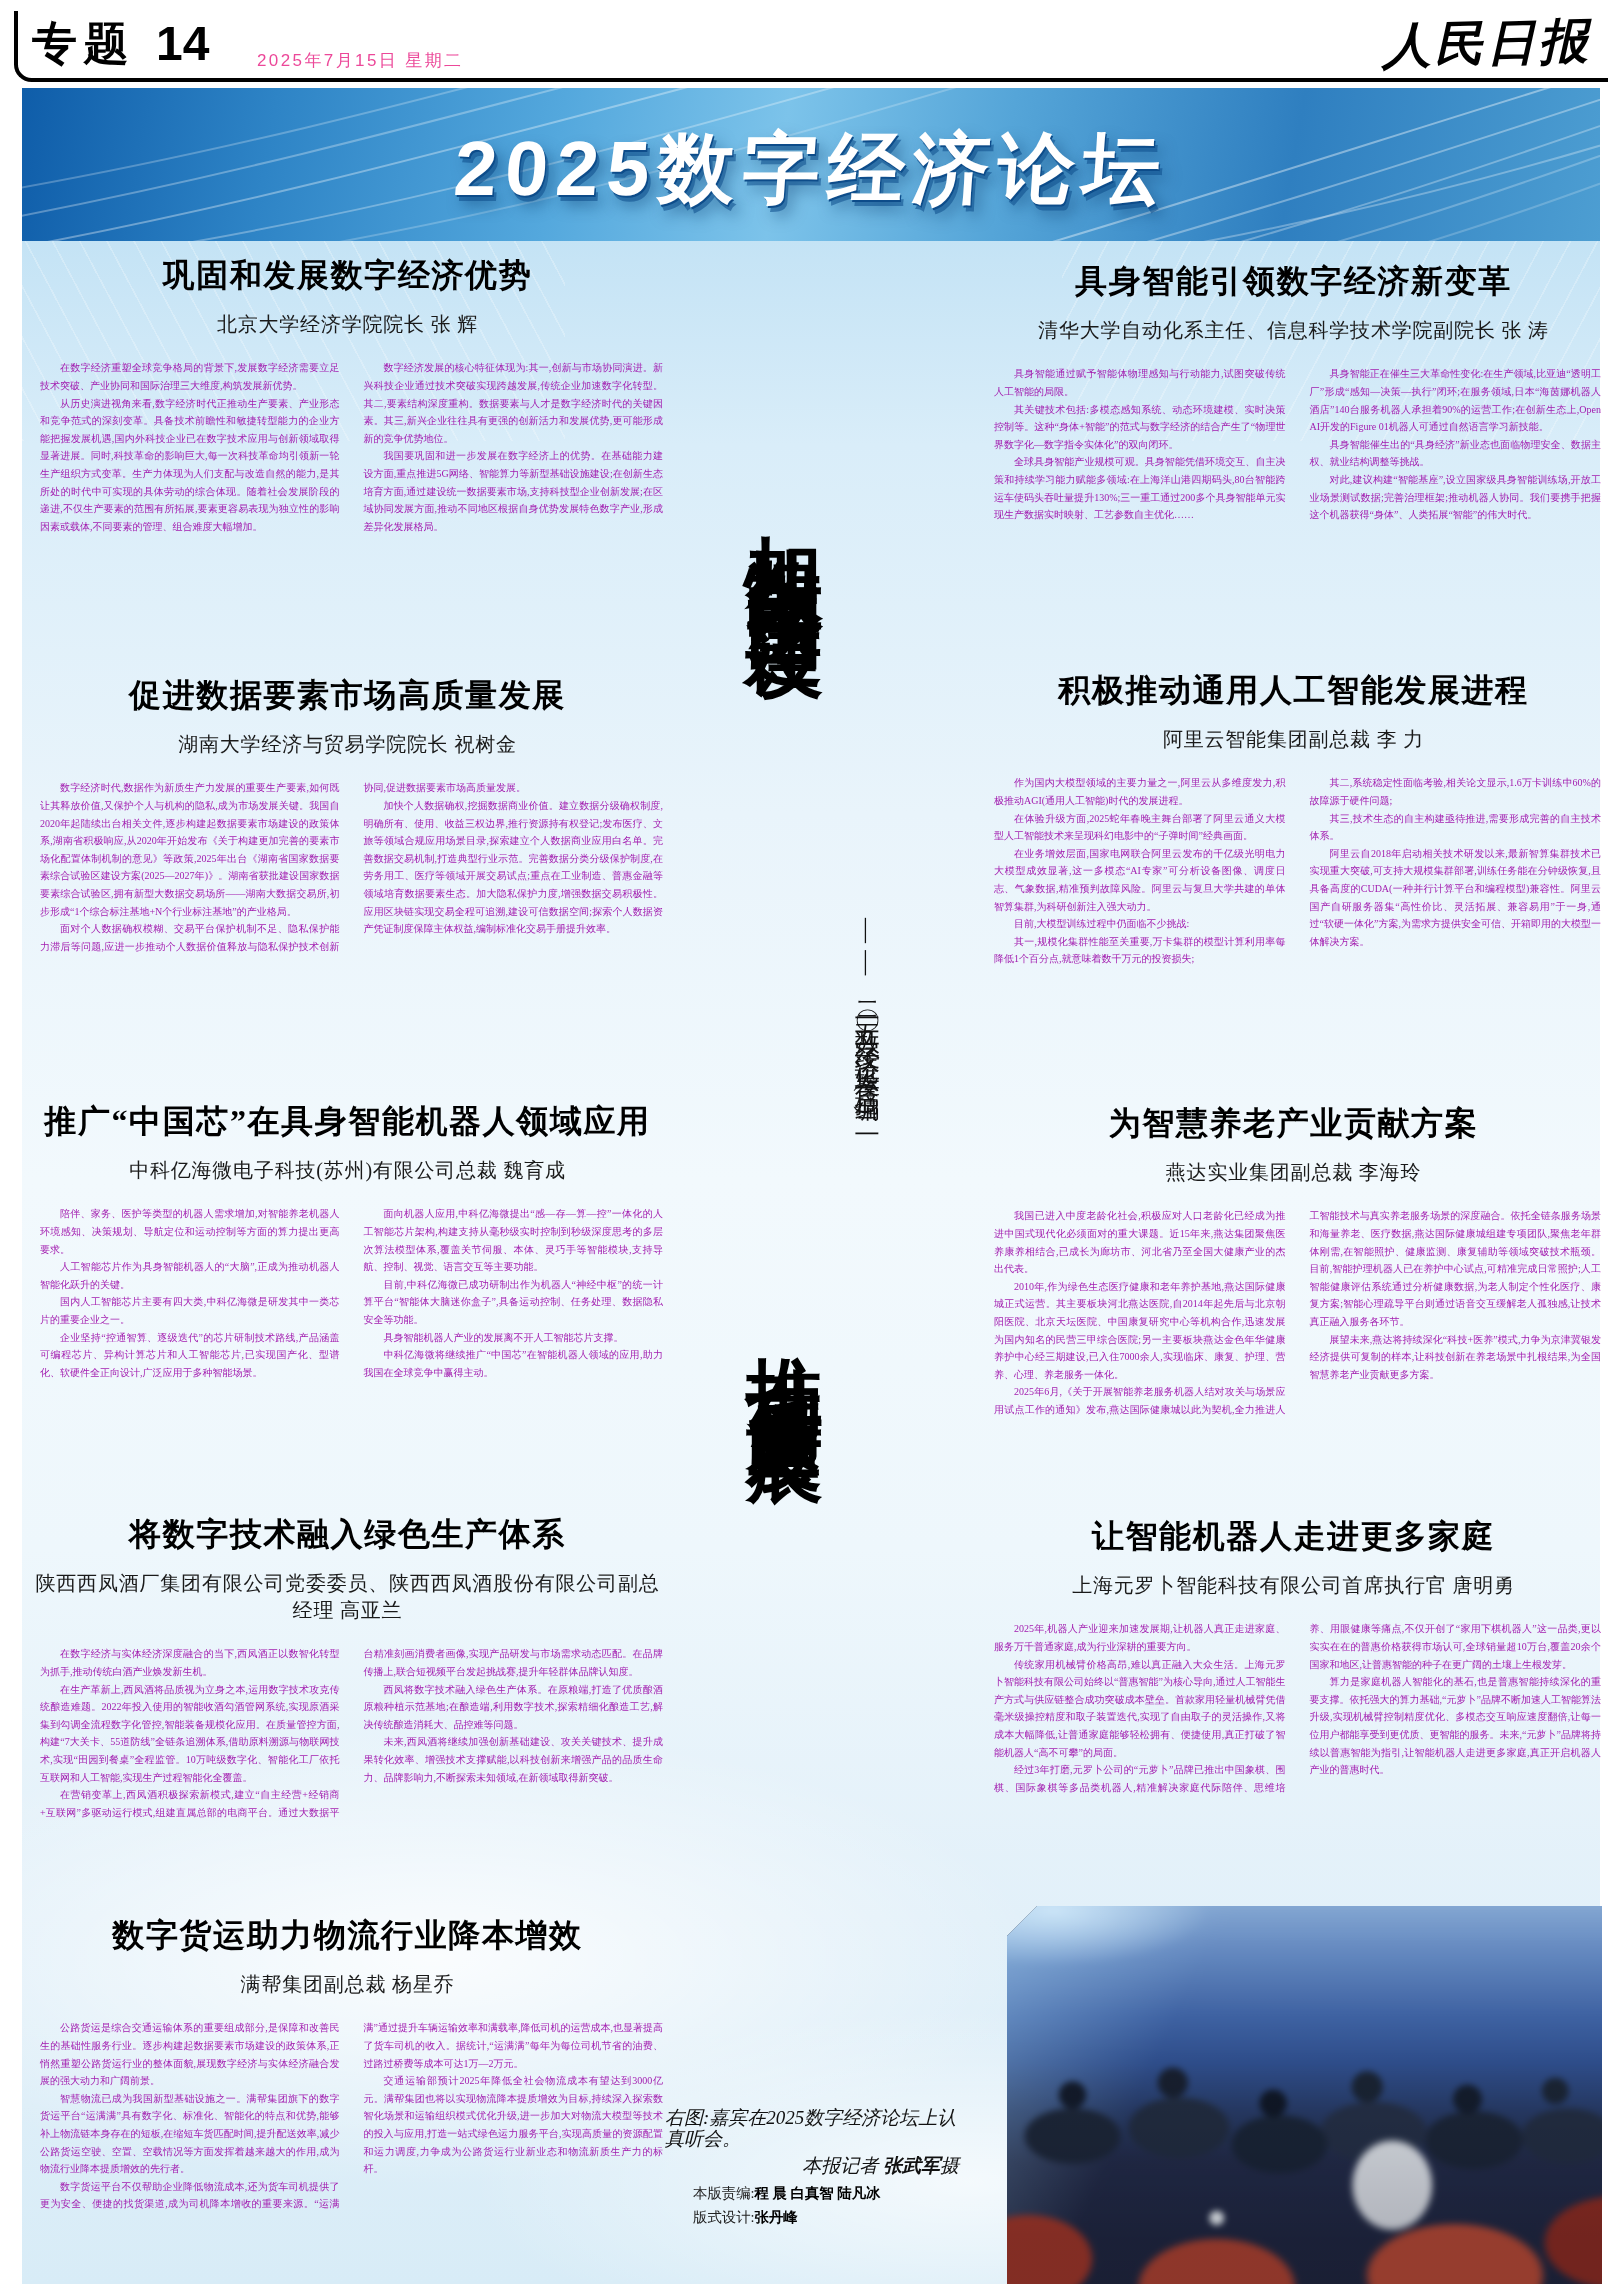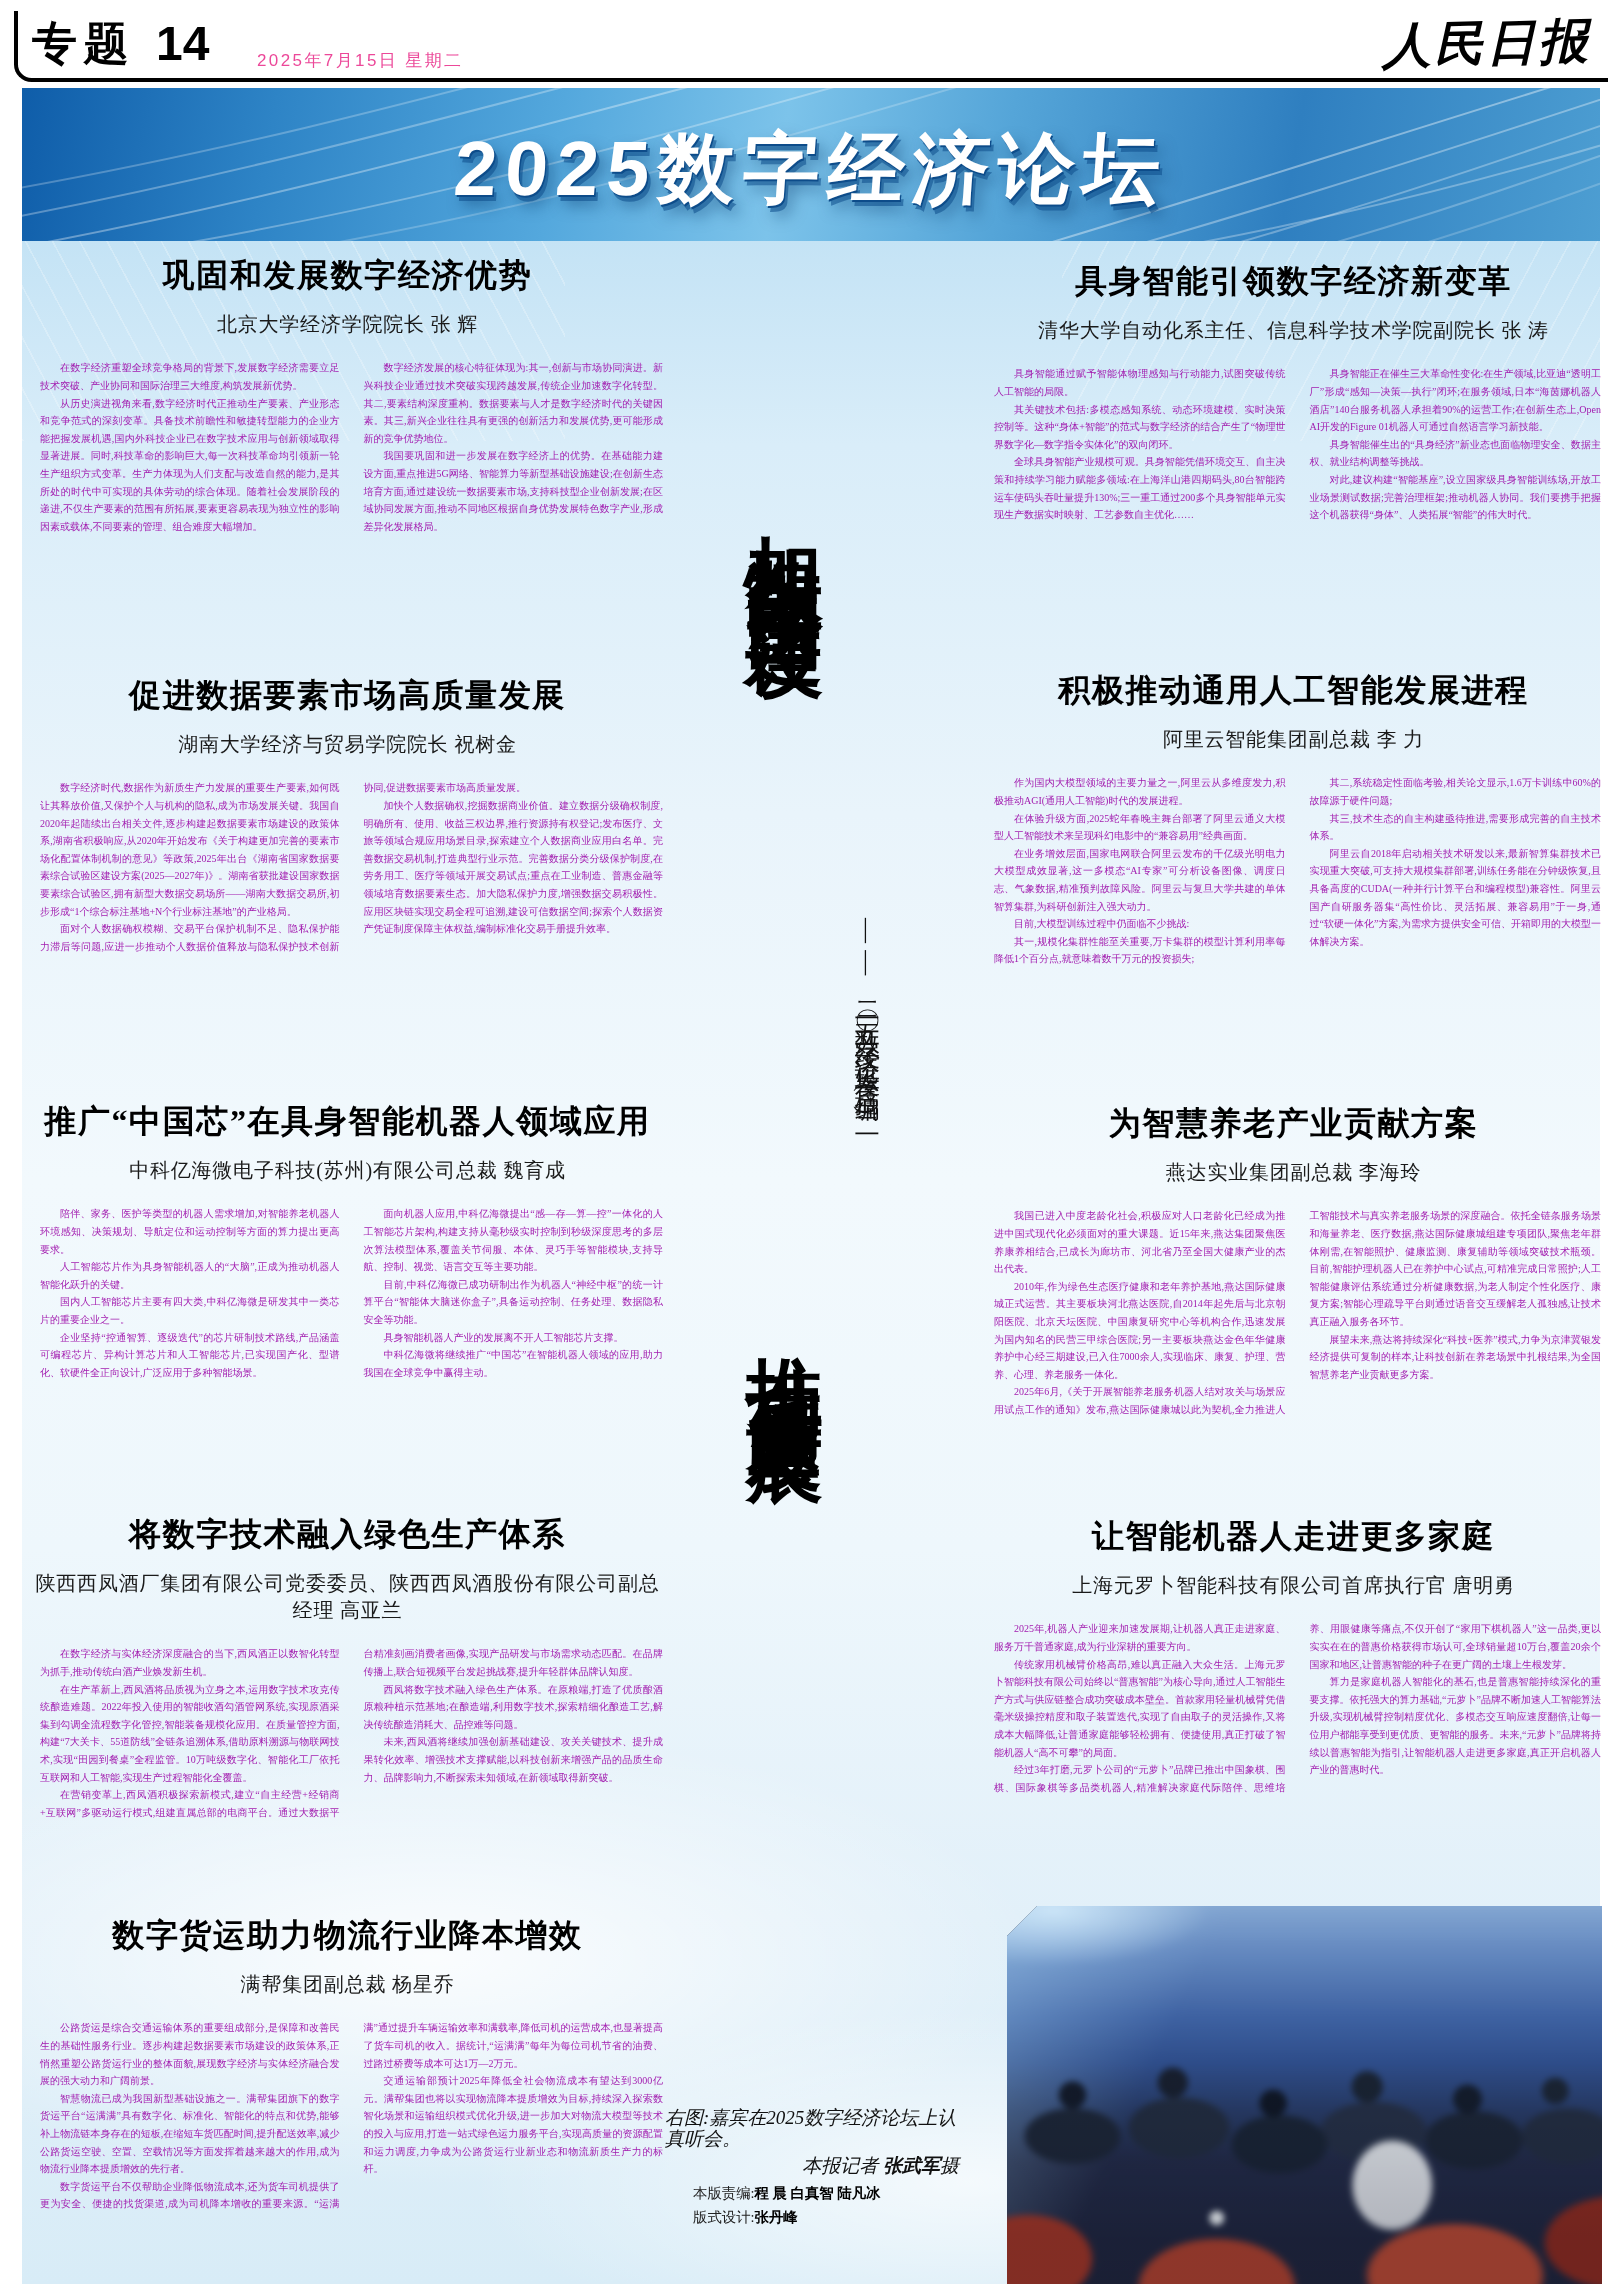--- a/index.html
+++ b/index.html
@@ -196,21 +196,21 @@
       <p>具身智能催生出的“具身经济”新业态也面临物理安全、数据主权、就业结构调整等挑战。</p>
       <p>对此,建议构建“智能基座”,设立国家级具身智能训练场,开放工业场景测试数据;完善治理框架;推动机器人协同。我们要携手把握这个机器获得“身体”、人类拓展“智能”的伟大时代。</p>
     </div>
   </section>
 
   <section class="article aright" style="top:672px;">
     <h2 class="art-title">积极推动通用人工智能发展进程</h2>
     <div class="art-author">阿里云智能集团副总裁 李 力</div>
     <div class="art-body">
       <p>作为国内大模型领域的主要力量之一,阿里云从多维度发力,积极推动AGI(通用人工智能)时代的发展进程。</p>
-      <p>在体验升级方面,2025蛇年春晚主舞台部署了阿里云通义大模型人工智能技术来呈现科幻电影中的“兼容易用”经典画面。</p>
+      <p>在体验升级方面,2025蛇年春晚主舞台部署了阿里云通义大模型人工智能技术来呈现科幻电影中的“子弹时间”经典画面。</p>
       <p>在业务增效层面,国家电网联合阿里云发布的千亿级光明电力大模型成效显著,这一多模态“AI专家”可分析设备图像、调度日志、气象数据,精准预判故障风险。阿里云与复旦大学共建的单体智算集群,为科研创新注入强大动力。</p>
       <p>目前,大模型训练过程中仍面临不少挑战:</p>
       <p>其一,规模化集群性能至关重要,万卡集群的模型计算利用率每降低1个百分点,就意味着数千万元的投资损失;</p>
       <p>其二,系统稳定性面临考验,相关论文显示,1.6万卡训练中60%的故障源于硬件问题;</p>
       <p>其三,技术生态的自主构建亟待推进,需要形成完善的自主技术体系。</p>
       <p>阿里云自2018年启动相关技术研发以来,最新智算集群技术已实现重大突破,可支持大规模集群部署,训练任务能在分钟级恢复,且具备高度的CUDA(一种并行计算平台和编程模型)兼容性。阿里云国产自研服务器集“高性价比、灵活拓展、兼容易用”于一身,通过“软硬一体化”方案,为需求方提供安全可信、开箱即用的大模型一体解决方案。</p>
     </div>
   </section>
 
   <section class="article aright" style="top:1105px;">

